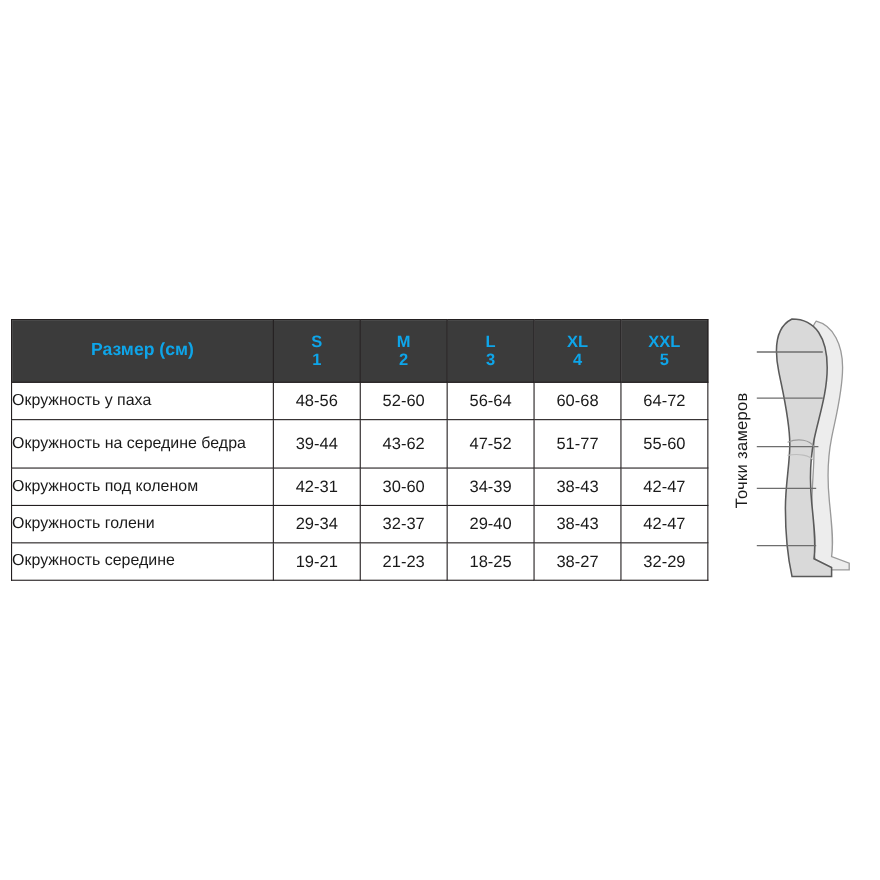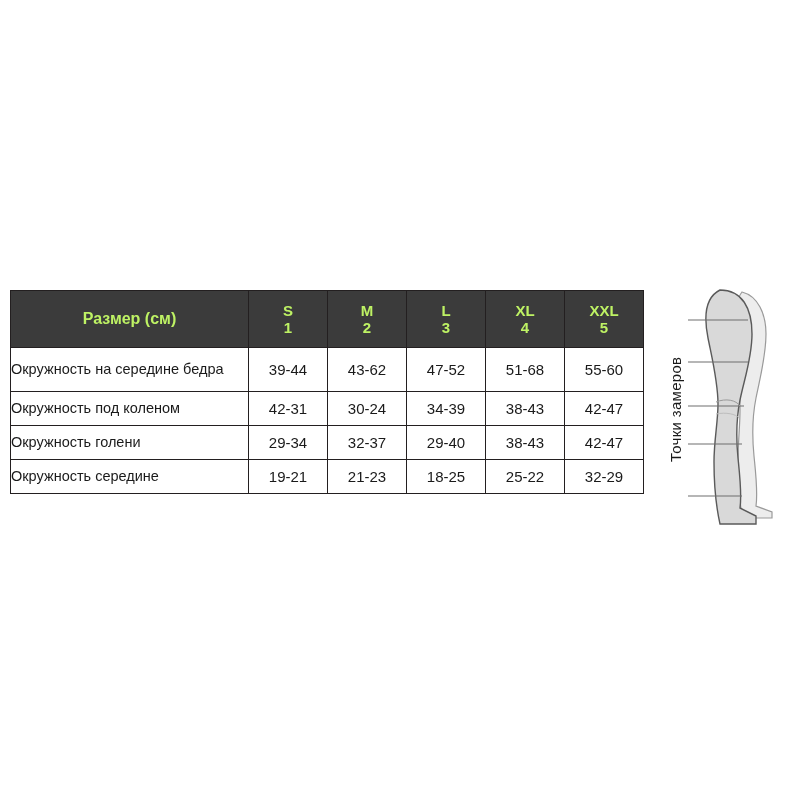--- a/index.html
+++ b/index.html
@@ -41,21 +41,21 @@
   table.size-table td,
   table.size-table th {
     border: 1px solid #231f20;
     padding: 0;
     vertical-align: middle;
   }
 
   
   .hdr-row th {
     background: #3b3b3b;
-    color: #bef264;
+    color: #0ea5e9;
     height: 56px;
     font-weight: bold;
     text-align: center;
   }
   .hdr-title {
     font-size: 16px;
     text-align: center !important;
     padding: 0 8px !important;
   }
   .hdr-size {
@@ -154,50 +154,58 @@
             <span class="letter">XL</span>
             <span class="num">4</span>
           </th>
           <th class="hdr-size">
             <span class="letter">XXL</span>
             <span class="num">5</span>
           </th>
         </tr>
       </thead>
       <tbody>
+        <tr>
+          <td class="row-label">Окружность у паха</td>
+          <td class="cell-val">48-56</td>
+          <td class="cell-val">52-60</td>
+          <td class="cell-val">56-64</td>
+          <td class="cell-val">60-68</td>
+          <td class="cell-val">64-72</td>
+        </tr>
         <tr class="tall">
           <td class="row-label">Окружность на середине бедра</td>
           <td class="cell-val">39-44</td>
           <td class="cell-val">43-62</td>
           <td class="cell-val">47-52</td>
-          <td class="cell-val">51-68</td>
+          <td class="cell-val">51-77</td>
           <td class="cell-val">55-60</td>
         </tr>
         <tr>
           <td class="row-label">Окружность под коленом</td>
           <td class="cell-val">42-31</td>
-          <td class="cell-val">30-24</td>
+          <td class="cell-val">30-60</td>
           <td class="cell-val">34-39</td>
           <td class="cell-val">38-43</td>
           <td class="cell-val">42-47</td>
         </tr>
         <tr>
           <td class="row-label">Окружность голени</td>
           <td class="cell-val">29-34</td>
           <td class="cell-val">32-37</td>
           <td class="cell-val">29-40</td>
           <td class="cell-val">38-43</td>
           <td class="cell-val">42-47</td>
         </tr>
         <tr>
           <td class="row-label">Окружность середине</td>
           <td class="cell-val">19-21</td>
           <td class="cell-val">21-23</td>
           <td class="cell-val">18-25</td>
-          <td class="cell-val">25-22</td>
+          <td class="cell-val">38-27</td>
           <td class="cell-val">32-29</td>
         </tr>
       </tbody>
     </table>
   </div>
 
   <div class="figure-area">
     <div class="vert-caption">Точки замеров</div>
 
     <svg class="leg-svg" viewBox="0 0 104 246">

